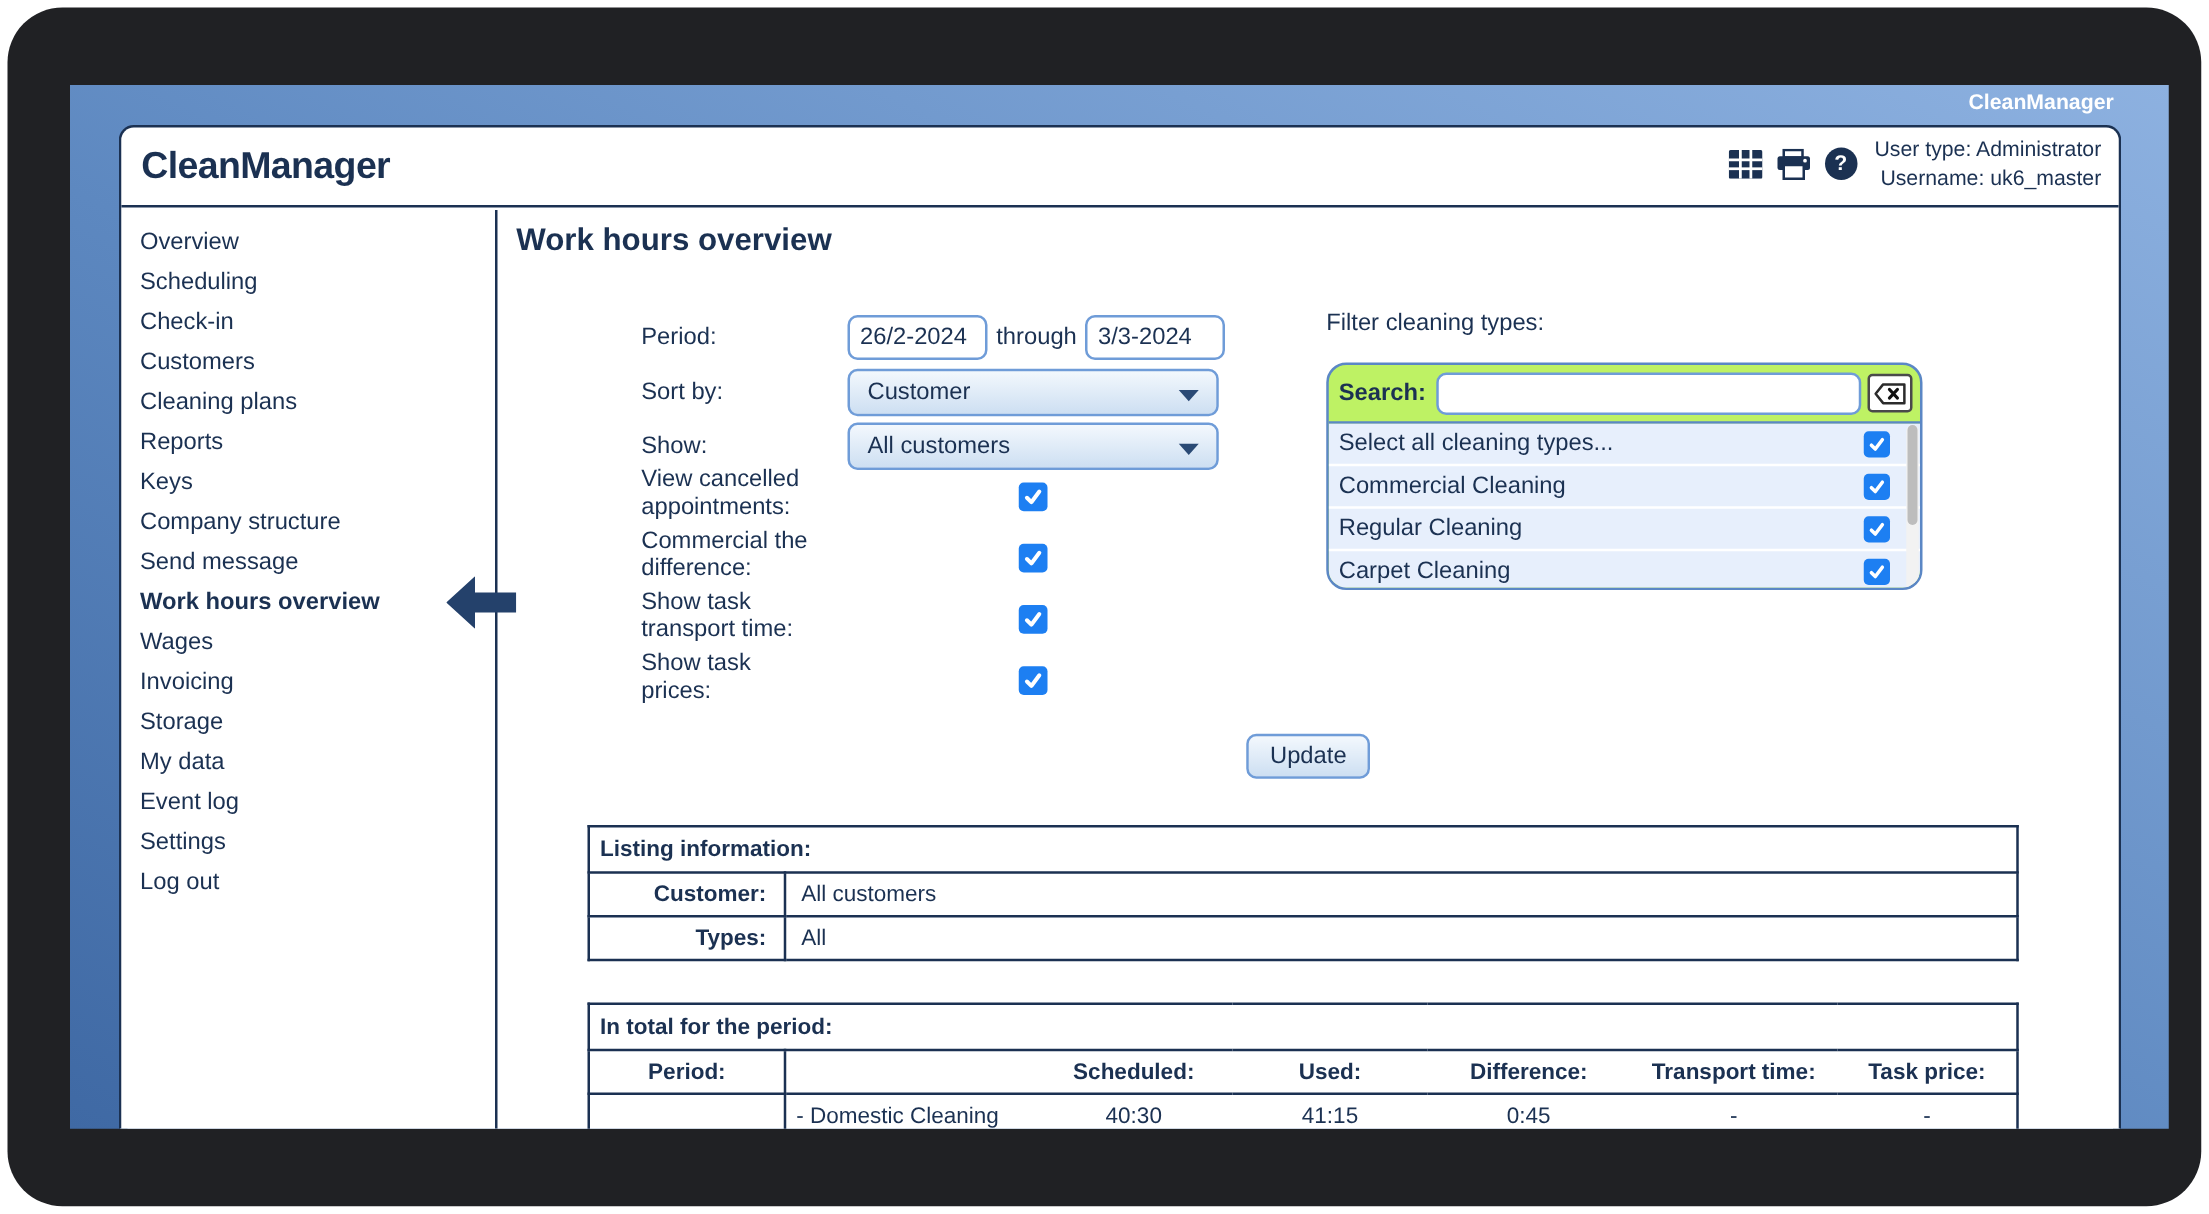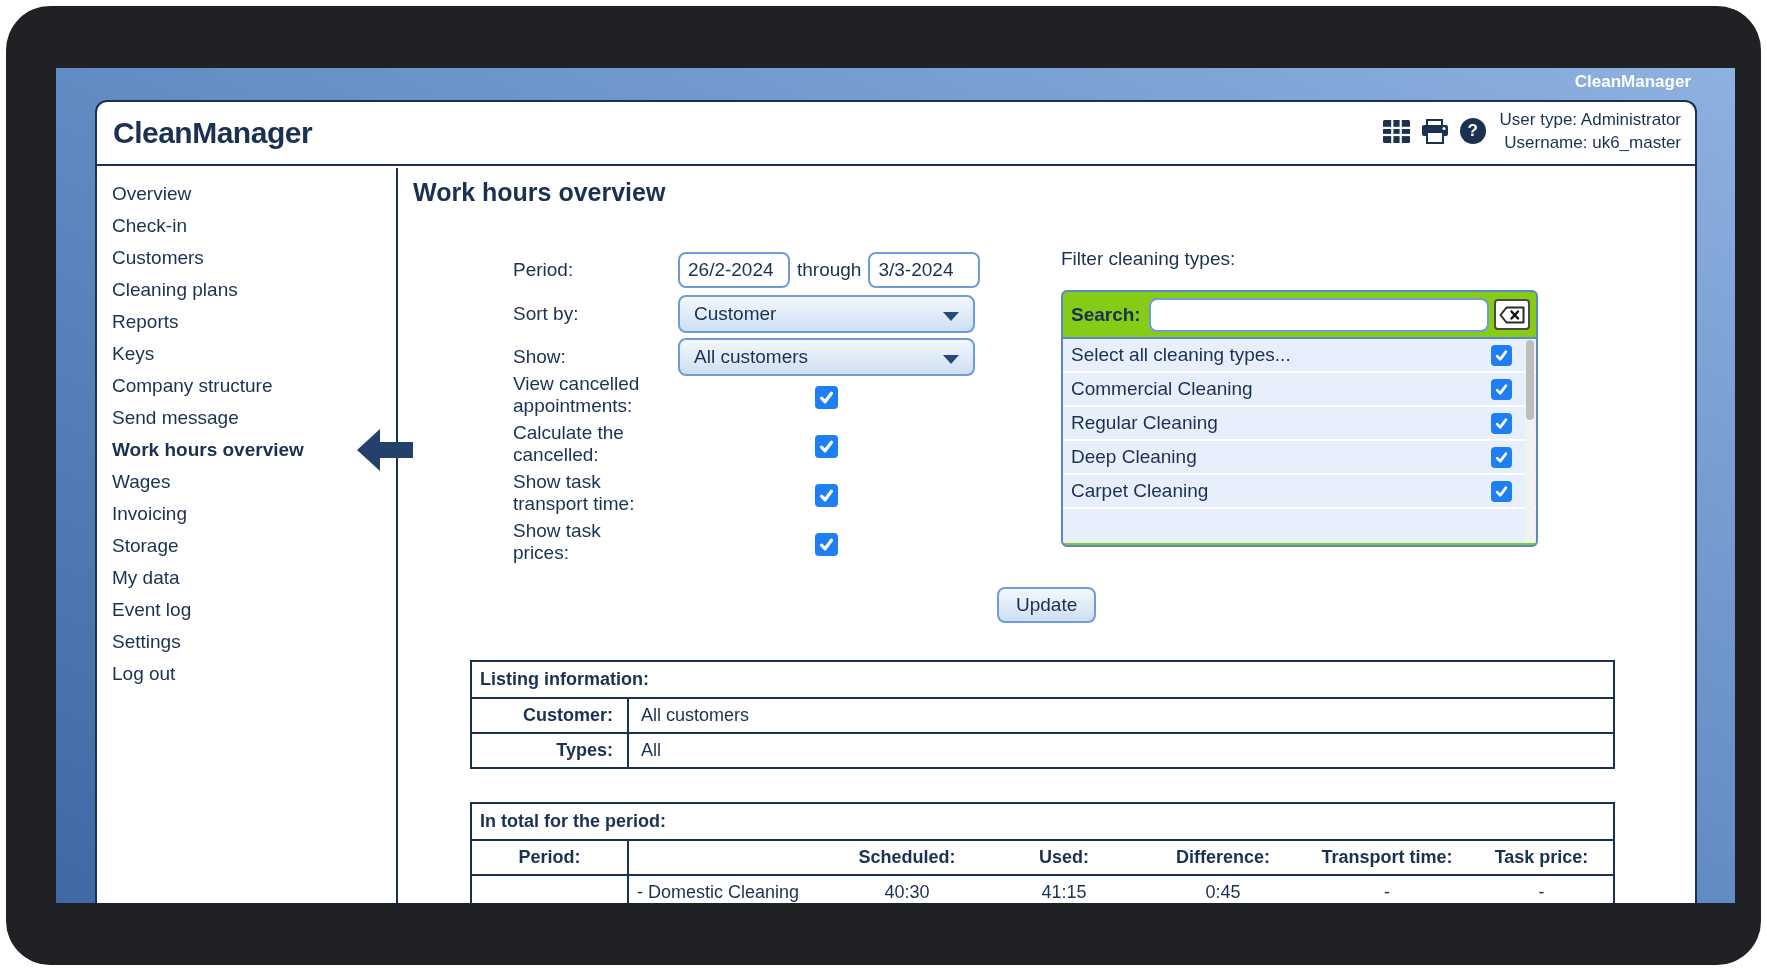--- a/index.html
+++ b/index.html
@@ -34,21 +34,21 @@
   .txt-input{width:112px; height:36px; border:2px solid var(--ctlborder); border-radius:8px; font-family:"Liberation Sans",sans-serif; font-size:19px; color:var(--navy); padding:0 8px; background:#fff; outline:none;}
   .through{margin:0 7px;}
   .select{position:relative; width:297px; height:38px; border:2px solid var(--ctlborder); border-radius:8px; background:linear-gradient(var(--ctltop),var(--ctlbot)); display:flex; align-items:center; padding-left:14px; cursor:pointer;}
   .select .caret{position:absolute; right:14px; top:15px; width:0; height:0; border-left:8px solid transparent; border-right:8px solid transparent; border-top:9px solid #2a4a75;}
   .cb-row{position:absolute; left:115px; width:340px; height:48px;}
   .cb1{top:205px;} .cb2{top:254px;} .cb3{top:303px;} .cb4{top:352px;}
   .cb-label{width:138px; font-size:19px; line-height:22px; color:var(--navy);}
   .checkbox{position:absolute; left:302px; top:13px; width:23px; height:23px; background:var(--cbblue); border-radius:4px; display:flex; align-items:center; justify-content:center; cursor:pointer;}
   .checkbox svg{display:block;}
   .filter-heading{position:absolute; left:663px; top:80px; font-size:19px; color:var(--navy);}
-  .filter-box{position:absolute; left:663px; top:122px; width:477px; height:257px; border:2px solid #5b87c5; border-radius:6px; background:#84cc16; overflow:hidden;}
+  .filter-box{position:absolute; left:663px; top:122px; width:477px; height:182px; border:2px solid #5b87c5; border-radius:16px; background:#bef264; overflow:hidden;}
   .filter-search{height:47px; display:flex; align-items:center; padding:0 6px 0 8px; border-bottom:2px solid #5b87c5;}
   .search-label{font-size:19px; font-weight:bold; color:var(--navy); margin-right:8px; flex:none;}
   .search-input{flex:1; height:34px; border:2px solid var(--ctlborder); border-radius:8px; font-family:"Liberation Sans",sans-serif; font-size:18px; color:var(--navy); padding:0 8px; outline:none; min-width:0;}
   .clear-btn{flex:none; width:36px; height:31px; margin-left:5px; border:2px solid #4a4a4a; border-radius:4px; background:#fff; display:flex; align-items:center; justify-content:center; cursor:pointer;}
   .filter-list{position:relative; height:204px; background:var(--rowbg);}
   .filter-item{position:relative; height:34px; display:flex; align-items:center; padding-left:8px; font-size:19px; color:var(--navy); border-bottom:2px solid #fff; cursor:pointer;}
   .filter-item:last-child{border-bottom:none;}
   .filter-item .checkbox{left:auto; right:24px; top:6px; width:21px; height:21px;}
   .scrollbar{position:absolute; right:1px; top:1px; bottom:1px; width:10px; background:#f2f2f2; border-radius:5px;}
   .scroll-thumb{position:absolute; left:1px; right:1px; top:0; height:80px; background:#bdbdbd; border-radius:5px; cursor:pointer;}
@@ -102,20 +102,21 @@
         <div class="user-info">
           <div>User type: Administrator</div>
           <div>Username: uk6_master</div>
         </div>
       </div>
     </div>
 
     <div class="panel-body">
       <ul class="sidebar">
         <li class="sidebar-item">Overview</li>
+        <li class="sidebar-item">Scheduling</li>
         <li class="sidebar-item">Check-in</li>
         <li class="sidebar-item">Customers</li>
         <li class="sidebar-item">Cleaning plans</li>
         <li class="sidebar-item">Reports</li>
         <li class="sidebar-item">Keys</li>
         <li class="sidebar-item">Company structure</li>
         <li class="sidebar-item">Send message</li>
         <li class="sidebar-item active">
           <span>Work hours overview</span>
           <span class="active-arrow">
@@ -161,21 +162,21 @@
 
         <div class="cb-row cb1">
           <div class="cb-label">View cancelled appointments:</div>
           <span class="checkbox">
               <svg width="17" height="17" viewBox="0 0 24 24">
                 <path d="M5 13 l5 5 L19 6" stroke="#fff" stroke-width="4.5" fill="none" stroke-linecap="round" stroke-linejoin="round"></path>
               </svg>
             </span>
         </div>
         <div class="cb-row cb2">
-          <div class="cb-label">Calculate the cancelled:</div>
+          <div class="cb-label">Commercial the difference:</div>
           <span class="checkbox">
               <svg width="17" height="17" viewBox="0 0 24 24">
                 <path d="M5 13 l5 5 L19 6" stroke="#fff" stroke-width="4.5" fill="none" stroke-linecap="round" stroke-linejoin="round"></path>
               </svg>
             </span>
         </div>
         <div class="cb-row cb3">
           <div class="cb-label">Show task transport time:</div>
           <span class="checkbox">
               <svg width="17" height="17" viewBox="0 0 24 24">
@@ -216,28 +217,20 @@
             <div class="filter-item">
               <span>Commercial Cleaning</span>
               <span class="checkbox">
                   <svg width="15" height="15" viewBox="0 0 24 24">
                     <path d="M5 13 l5 5 L19 6" stroke="#fff" stroke-width="4.5" fill="none" stroke-linecap="round" stroke-linejoin="round"></path>
                   </svg>
                 </span>
             </div>
             <div class="filter-item">
               <span>Regular Cleaning</span>
-              <span class="checkbox">
-                  <svg width="15" height="15" viewBox="0 0 24 24">
-                    <path d="M5 13 l5 5 L19 6" stroke="#fff" stroke-width="4.5" fill="none" stroke-linecap="round" stroke-linejoin="round"></path>
-                  </svg>
-                </span>
-            </div>
-            <div class="filter-item">
-              <span>Deep Cleaning</span>
               <span class="checkbox">
                   <svg width="15" height="15" viewBox="0 0 24 24">
                     <path d="M5 13 l5 5 L19 6" stroke="#fff" stroke-width="4.5" fill="none" stroke-linecap="round" stroke-linejoin="round"></path>
                   </svg>
                 </span>
             </div>
             <div class="filter-item">
               <span>Carpet Cleaning</span>
               <span class="checkbox">
                   <svg width="15" height="15" viewBox="0 0 24 24">

